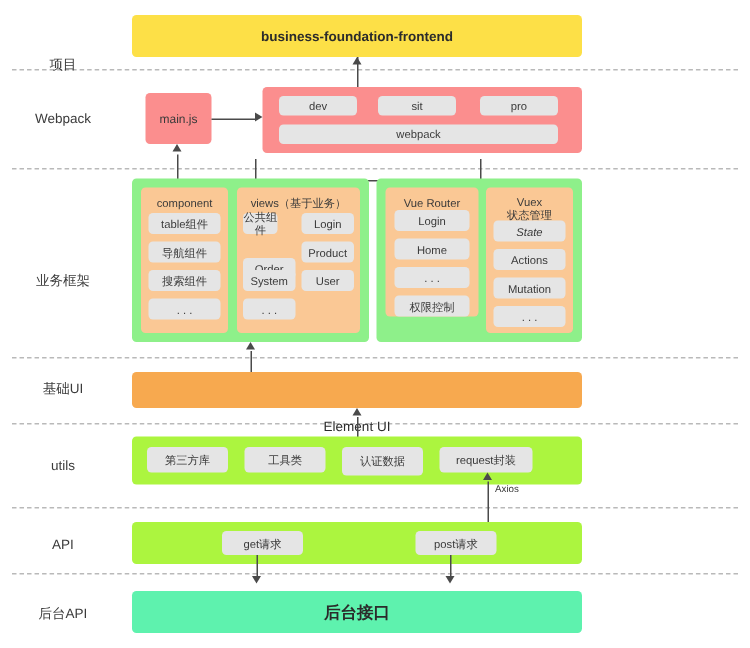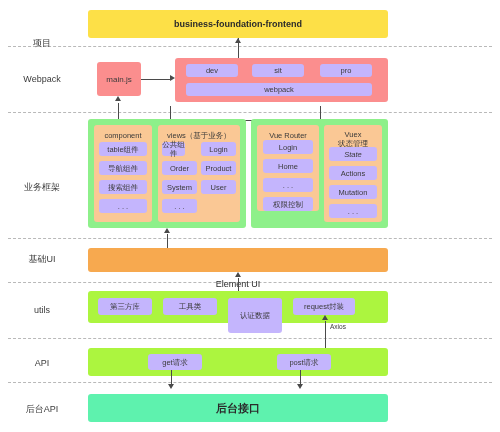--- a/index.html
+++ b/index.html
@@ -58,21 +58,21 @@
     height: 100%;
     font-size: 9px;
     font-weight: bold;
     color: #2b2b2b;
   }
   .title-center.plain { font-weight: normal; margin-top: 24px; }
 
   .chip {
     position: absolute;
     box-sizing: border-box;
-    background: #c4b5fd;
+    background: #e5e5e5;
     border-radius: 3px;
     display: flex;
     align-items: center;
     justify-content: center;
     font-size: 7.5px;
     color: #3a3a3a;
     text-align: center;
     line-height: 9px;
   }
   .chip.pinkbox {
@@ -210,21 +210,21 @@
 
   <div class="panel" style="left:158px; top:125px; width:82px; height:97px;">
     <div class="panel-title" style="top:6px;">views（基于业务）</div>
   </div>
   <div class="chip" style="left:162px; top:142px; width:23px; height:14px;">
     <span>公共组件</span>
   </div>
   <div class="chip" style="left:201px; top:142px; width:35px; height:14px;">
     <span>Login</span>
   </div>
-  <div class="chip" style="left:162px; top:161px; width:35px; height:14px;text-align:center;">
+  <div class="chip" style="left:162px; top:172px; width:35px; height:14px;text-align:center;">
     <span>Order</span>
   </div>
   <div class="chip" style="left:201px; top:161px; width:35px; height:14px;">
     <span>Product</span>
   </div>
   <div class="chip" style="left:162px; top:180px; width:35px; height:14px;">
     <span>System</span>
   </div>
   <div class="chip" style="left:201px; top:180px; width:35px; height:14px;">
     <span>User</span>
@@ -278,21 +278,21 @@
   <div class="vline" style="left:238px; top:278px; height:14px;"></div>
   <div class="arrow-up" style="left:234.6px; top:272px;"></div>
 
   <div class="band lime" style="top:291px; height:32px;"></div>
   <div class="chip" style="left:98px; top:298px; width:54px; height:17px;">
     <span>第三方库</span>
   </div>
   <div class="chip" style="left:163px; top:298px; width:54px; height:17px;">
     <span>工具类</span>
   </div>
-  <div class="chip" style="left:228px; top:298px; width:54px; height:35px;">
+  <div class="chip" style="left:228px; top:298px; width:54px; height:19px;">
     <span>认证数据</span>
   </div>
   <div class="chip" style="left:293px; top:298px; width:62px; height:17px;">
     <span>request封装</span>
   </div>
 
   <div class="vline" style="left:325px; top:321px; height:37px;"></div>
   <div class="arrow-up" style="left:321.6px; top:315px;"></div>
   <div class="edge-label" style="left:330px; top:323px;">Axios</div>
 

